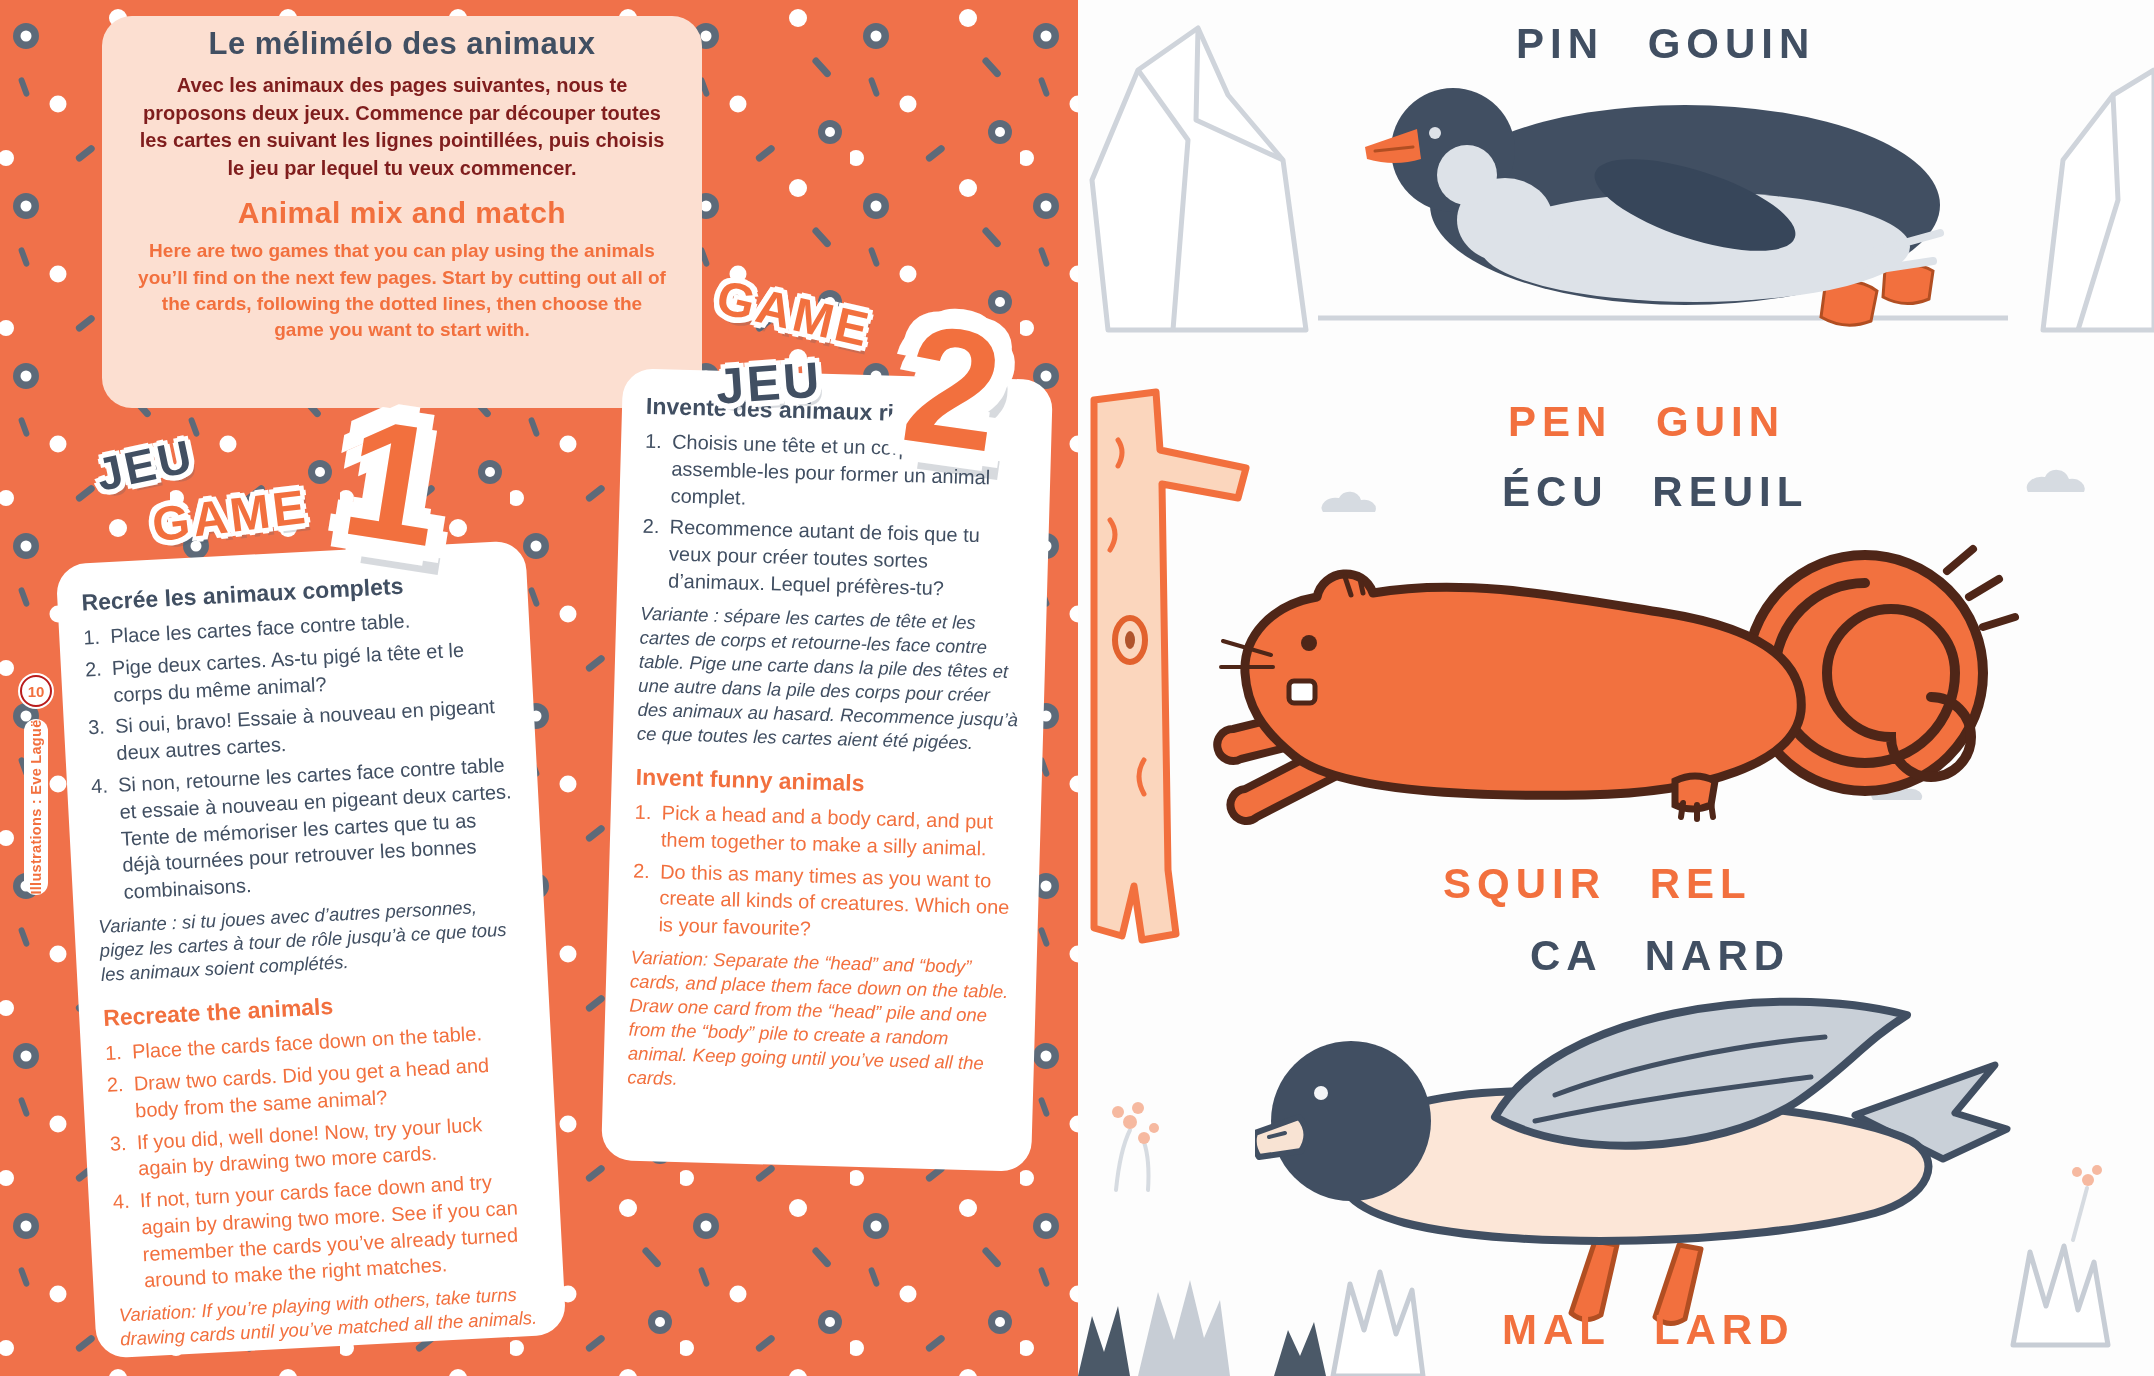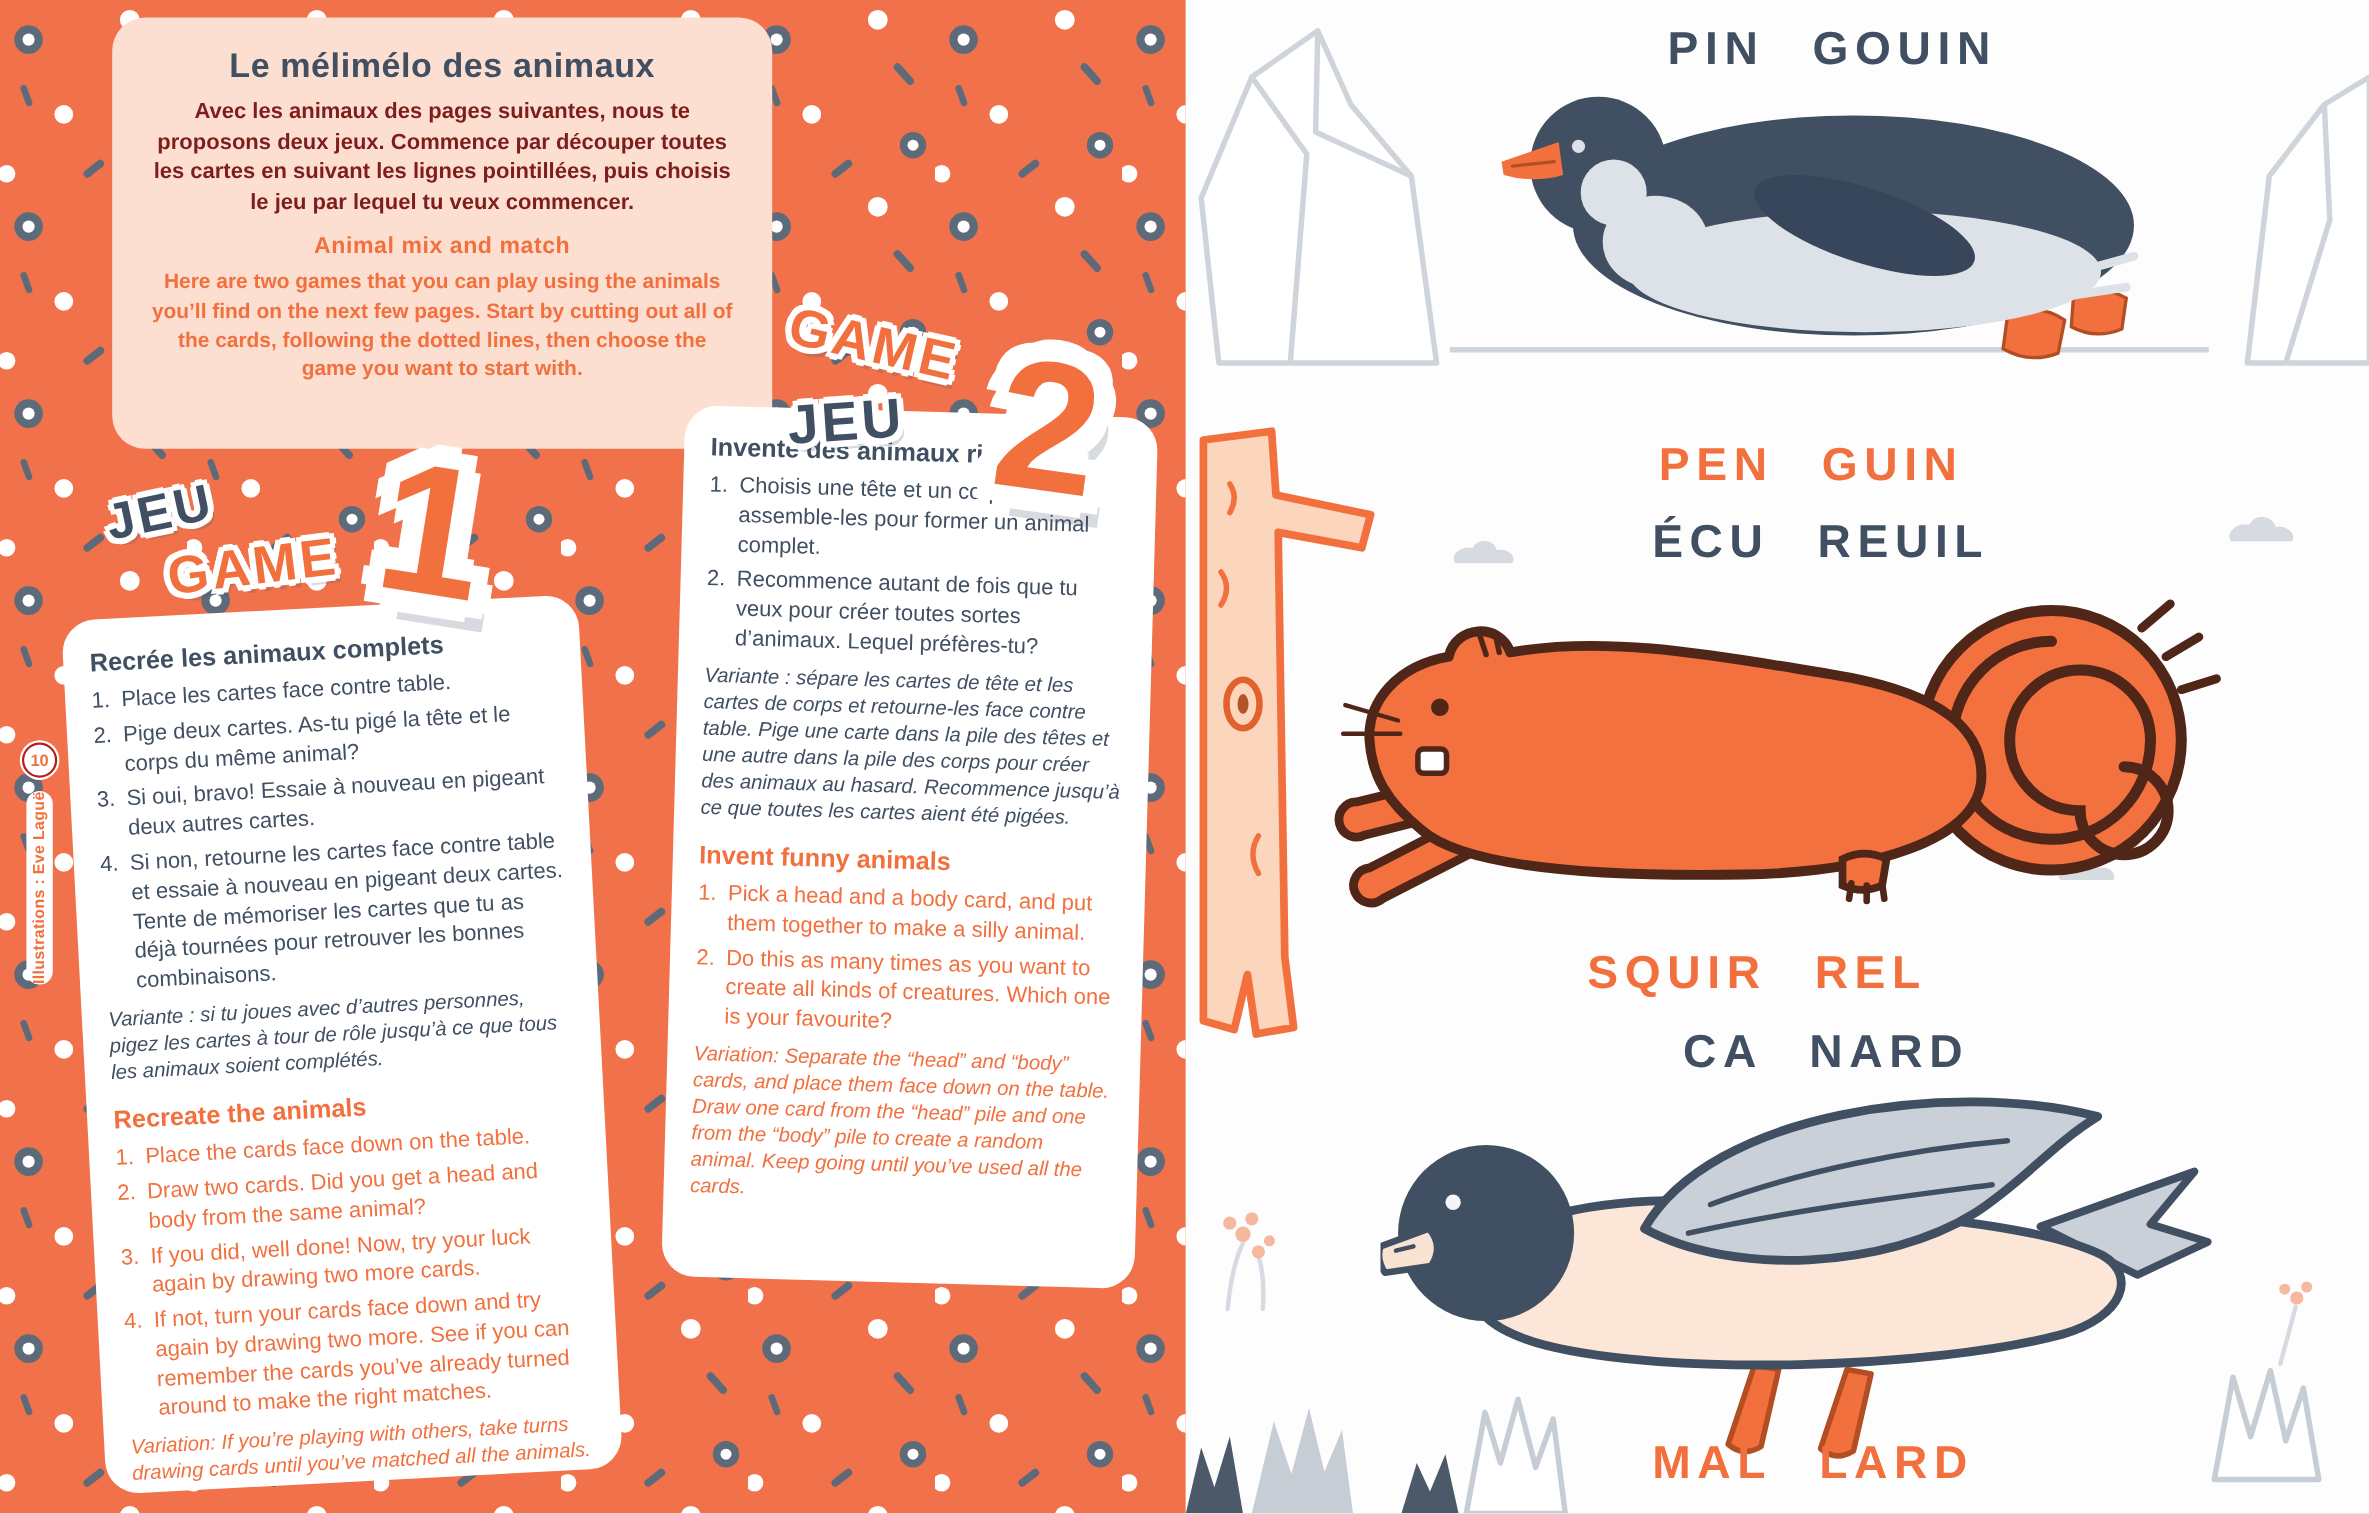--- a/index.html
+++ b/index.html
@@ -4,24 +4,24 @@
 <style>
   html,body{margin:0;padding:0;background:#e8e8e8;}
   .stage{position:relative;width:2154px;height:1376px;overflow:hidden;
          font-family:"Liberation Sans","DejaVu Sans",sans-serif;background:#fdfdfd;}
   .page-left{position:absolute;left:0;top:0;width:1078px;height:1376px;background:#f0714a;overflow:hidden;}
   .page-right{position:absolute;left:1078px;top:0;width:1076px;height:1376px;background:#fdfdfd;overflow:hidden;}
   .pattern-svg{position:absolute;left:0;top:0;}
 
   
   .intro-box{position:absolute;left:102px;top:16px;width:600px;height:392px;background:#fcdfd1;
-             border-radius:30px;padding:22px 34px;box-sizing:border-box;text-align:center;z-index:2;}
+             border-radius:30px;padding:6px 34px;box-sizing:border-box;text-align:center;z-index:2;}
   .intro-box h1{font-size:31px;color:#414f62;margin:4px 0 10px;letter-spacing:.5px;}
   .intro-box .p-fr{font-size:20px;line-height:1.38;color:#7f1d1d;font-weight:bold;margin:0 0 14px;}
-  .intro-box h2{font-size:21px;color:#f2703e;margin:10px 0 8px;letter-spacing:.5px;}
+  .intro-box h2{font-size:30px;color:#f2703e;margin:10px 0 8px;letter-spacing:.5px;}
   .intro-box .p-en{font-size:19px;line-height:1.38;color:#f2703e;font-weight:bold;margin:0;}
 
   
   .outlined{position:absolute;font-weight:bold;white-space:nowrap;
     text-shadow:-0.09em -0.09em 0 #fff,0.09em -0.09em 0 #fff,-0.09em 0.09em 0 #fff,0.09em 0.09em 0 #fff,
                 -0.12em 0 0 #fff,0.12em 0 0 #fff,0 -0.12em 0 #fff,0 0.12em 0 #fff,
                 0.10em 0.16em 0 rgba(73,86,104,.22);}
   .g1-heading{position:absolute;left:88px;top:400px;width:470px;height:185px;z-index:3;}
   .g1-heading .h-jeu{left:8px;top:38px;font-size:46px;color:#414f62;letter-spacing:3px;transform:rotate(-12deg);}
   .g1-heading .h-game{left:64px;top:88px;font-size:48px;color:#f2703e;letter-spacing:3px;transform:rotate(-7deg);}

